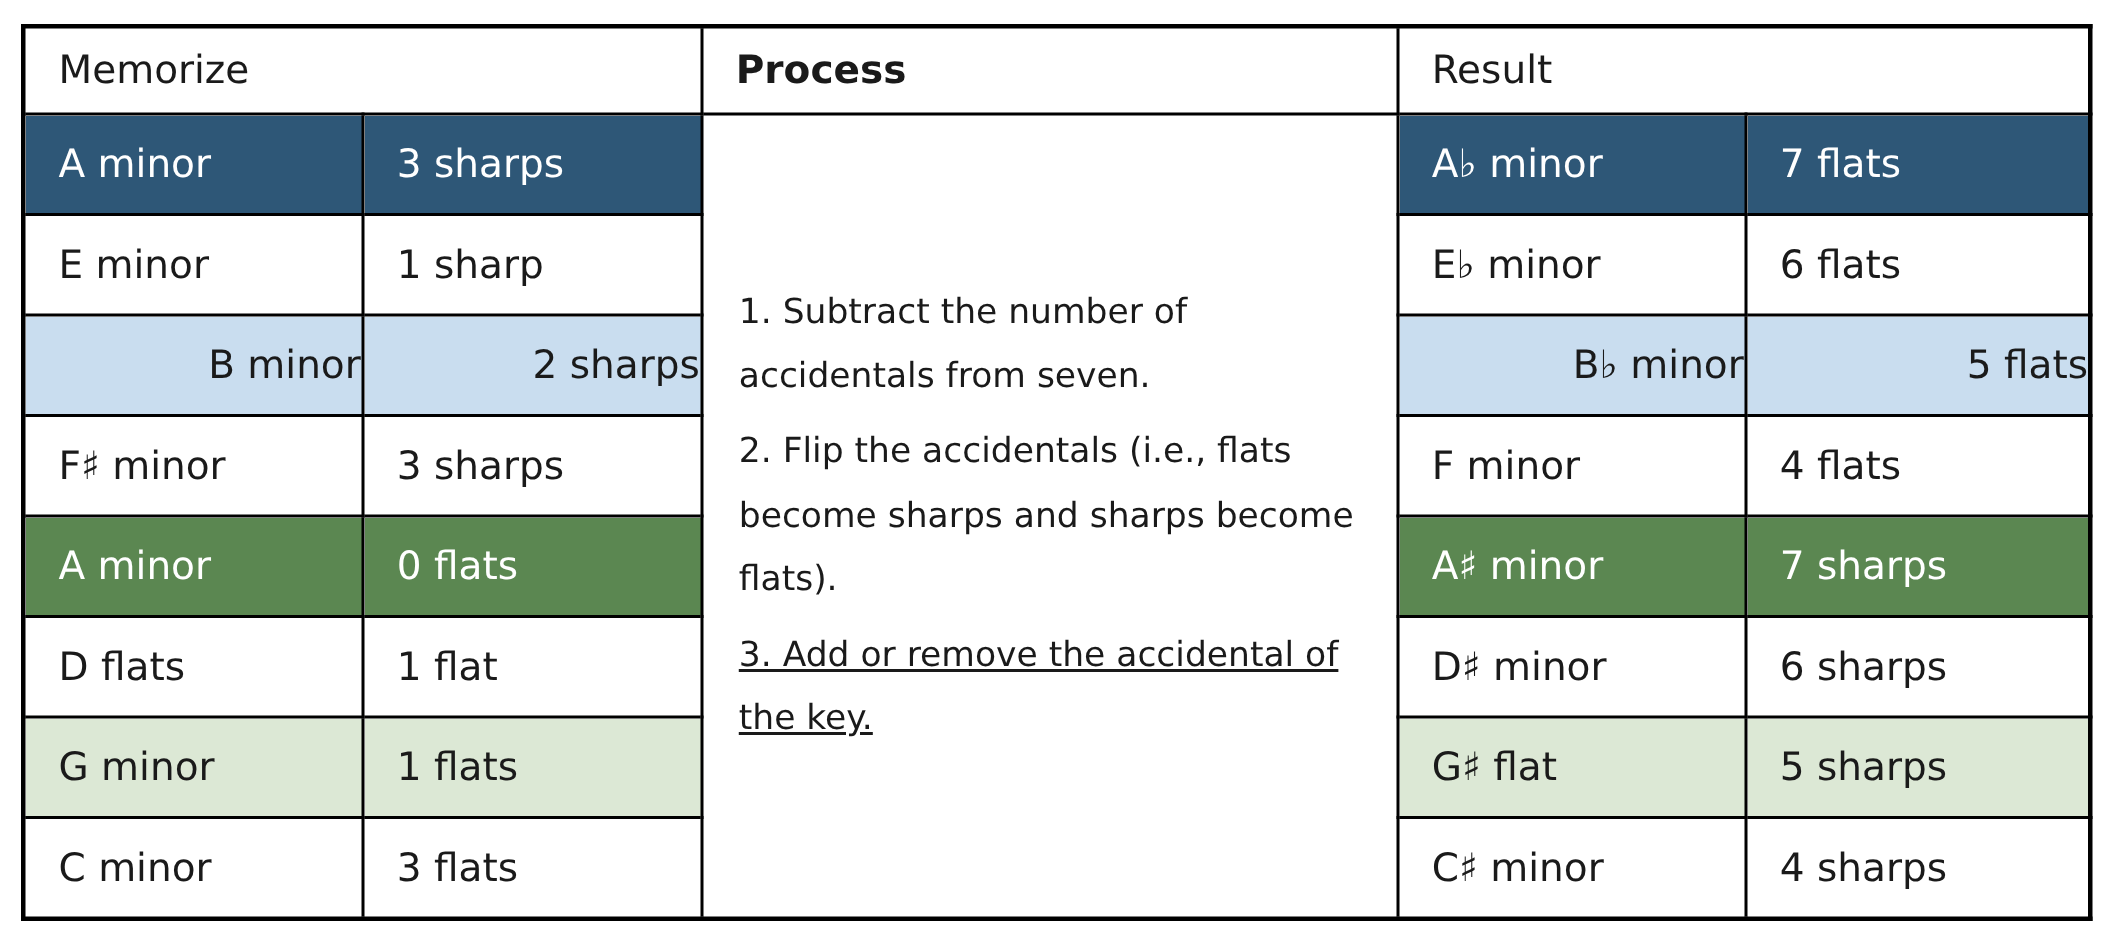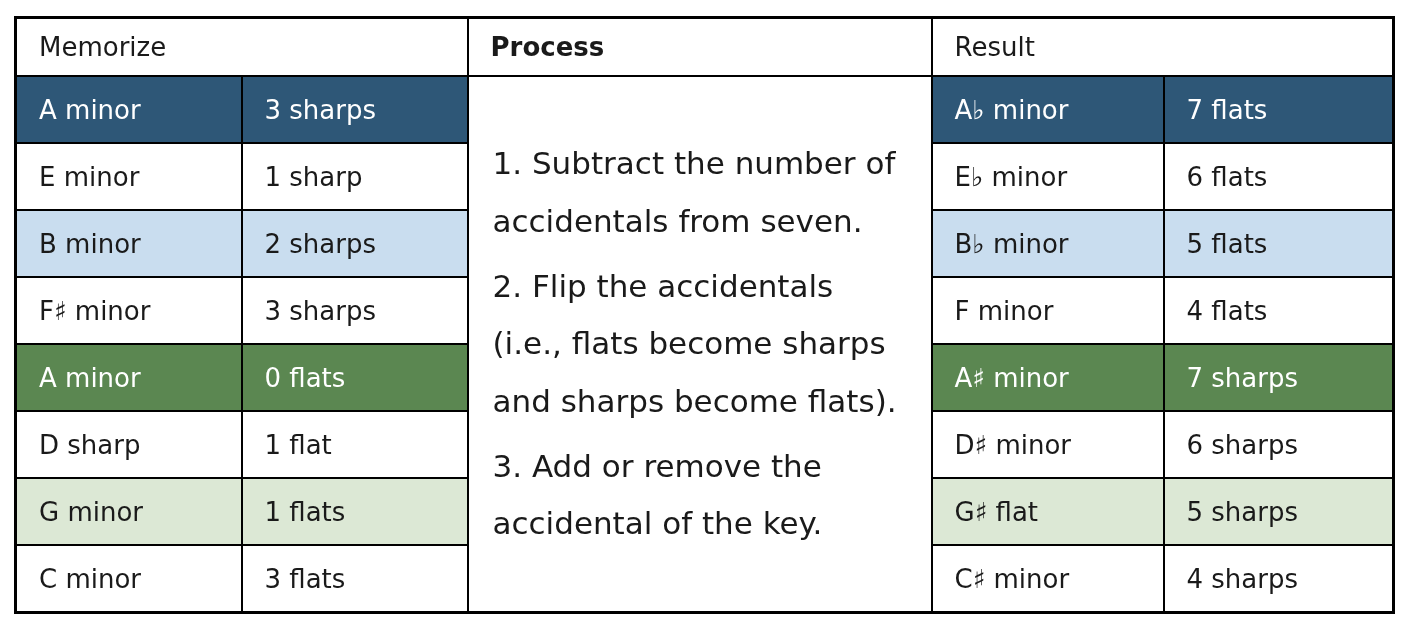--- a/index.html
+++ b/index.html
@@ -47,39 +47,39 @@
   }
   tr.header-row th {
     height: 56px;
     background: #ffffff;
     color: var(--text-dark);
   }
   tr.data-row td {
     height: 65px;
   }
   td.shade-dark-blue  { background: var(--dark-blue);  color: var(--text-light); }
-  td.shade-light-blue { background: var(--light-blue); color: var(--text-dark); }
+  td.shade-light-blue { background: var(--light-blue); color: var(--text-dark); text-align: right; }
   td.shade-dark-green { background: var(--dark-green); color: var(--text-light); }
   td.shade-light-green{ background: var(--light-green);color: var(--text-dark); }
   td.shade-none       { background: #ffffff;           color: var(--text-dark); }
 
   td.process-cell {
     background: #ffffff;
     vertical-align: middle;
     padding: 0 28px 0 24px;
     white-space: normal;
     border-left-width: 3px;
     border-right-width: 3px;
   }
   td.process-cell p {
     margin: 0 0 8px 0;
-    font-size: 31px;
+    font-size: 23px;
     line-height: 1.85;
   }
-  td.process-cell p:last-child { margin-bottom: 0; }
+  td.process-cell p:last-child { margin-bottom: 0; text-decoration: underline; }
 
   
   td.result-key { border-left-width: 3px; margin-left: 11px; }
   th.process-header { border-left-width: 3px; border-right-width: 3px; font-weight: bold; }
 </style>
 </head>
 <body>
 
 <div class="page">
   <table class="key-table">
@@ -131,21 +131,21 @@
     </tr>
 
     <tr class="data-row">
       <td class="shade-dark-green">A minor</td>
       <td class="shade-dark-green">0 flats</td>
       <td class="shade-dark-green result-key">A♯ minor</td>
       <td class="shade-dark-green">7 sharps</td>
     </tr>
 
     <tr class="data-row">
-      <td class="shade-none">D sharp</td>
+      <td class="shade-none">D flats</td>
       <td class="shade-none">1 flat</td>
       <td class="shade-none result-key">D♯ minor</td>
       <td class="shade-none">6 sharps</td>
     </tr>
 
     <tr class="data-row">
       <td class="shade-light-green">G minor</td>
       <td class="shade-light-green">1 flats</td>
       <td class="shade-light-green result-key">G♯ flat</td>
       <td class="shade-light-green">5 sharps</td>

